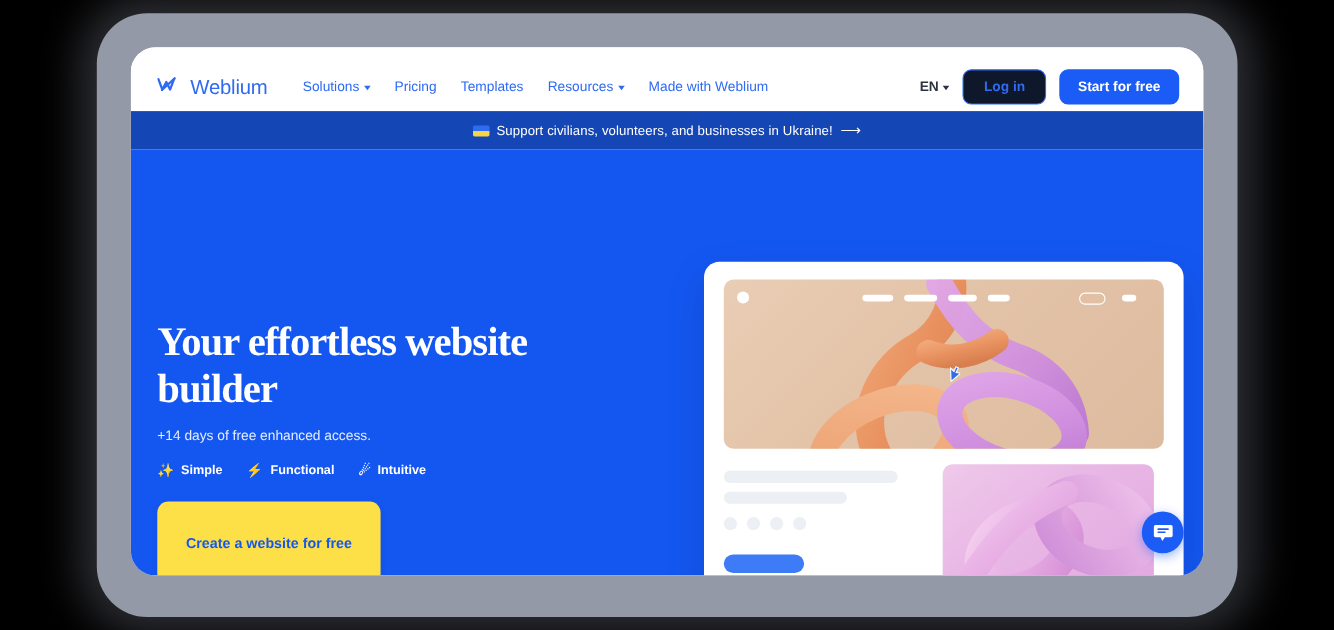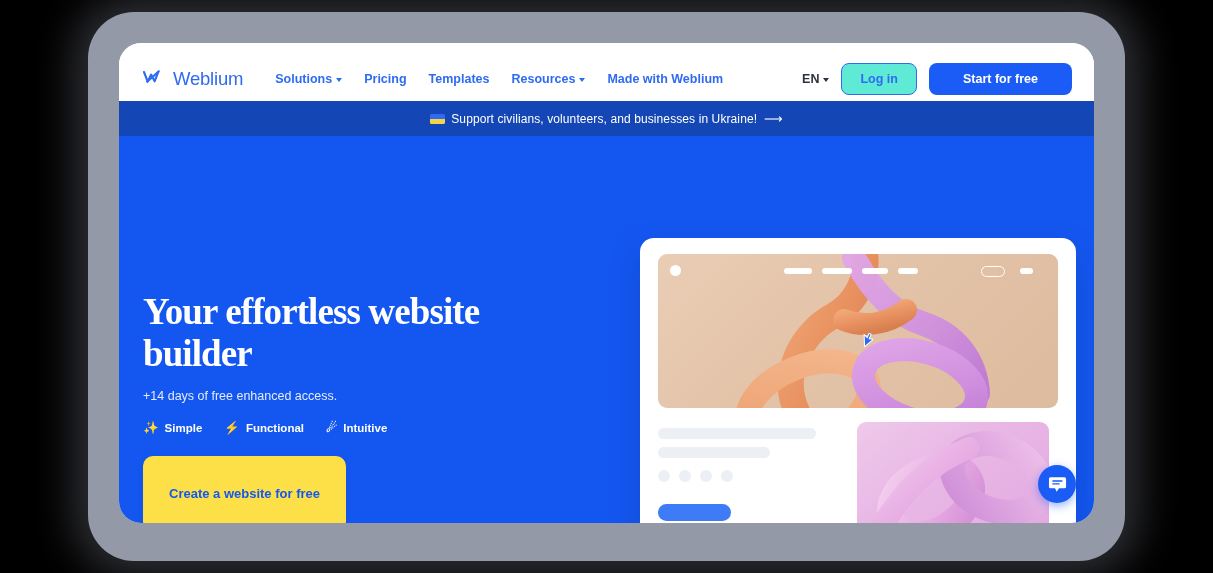--- a/index.html
+++ b/index.html
@@ -70,21 +70,20 @@
     gap: 22px;
   }
   .menu-item {
     font-size: 12.5px;
     color: #2f6bf2;
     white-space: nowrap;
     display: flex;
     align-items: center;
     gap: 4px;
     cursor: pointer;
-    font-weight: bold;
   }
   .caret {
     width: 0; height: 0;
     border-left: 3.5px solid transparent;
     border-right: 3.5px solid transparent;
     border-top: 4.5px solid #2f6bf2;
     display: inline-block;
     margin-top: 2px;
   }
   #nav-right {
@@ -101,36 +100,36 @@
     align-items: center;
     gap: 4px;
     cursor: pointer;
   }
   #lang-switch .caret {
     border-top-color: #2c3340;
   }
   .btn-outline {
     border: 1.4px solid #2f6bf2;
     color: #2f6bf2;
-    background: #5eead4;
+    background: #0f172a;
     border-radius: 8px;
     font-size: 12.5px;
     font-weight: 700;
     padding: 8px 18px;
     cursor: pointer;
     font-family: inherit;
   }
   .btn-filled {
     border: none;
     color: #ffffff;
     background: #1a5cf5;
     border-radius: 8px;
     font-size: 12.5px;
     font-weight: 700;
-    padding: 9px 34px;
+    padding: 9px 17px;
     cursor: pointer;
     font-family: inherit;
   }
 
   
   #support-banner {
     position: absolute;
     left: 0; top: 58px;
     width: 100%;
     height: 35px;

